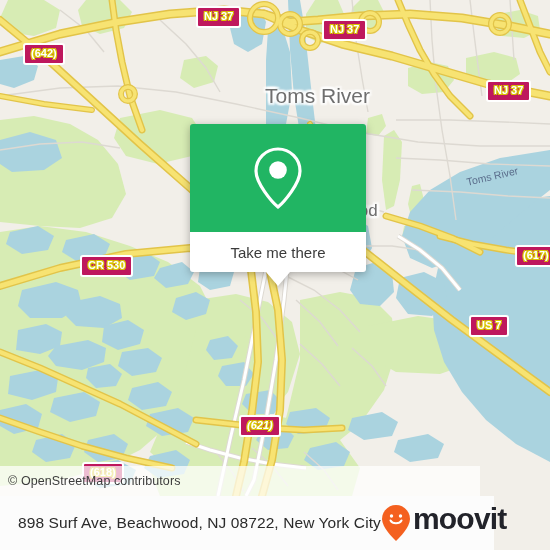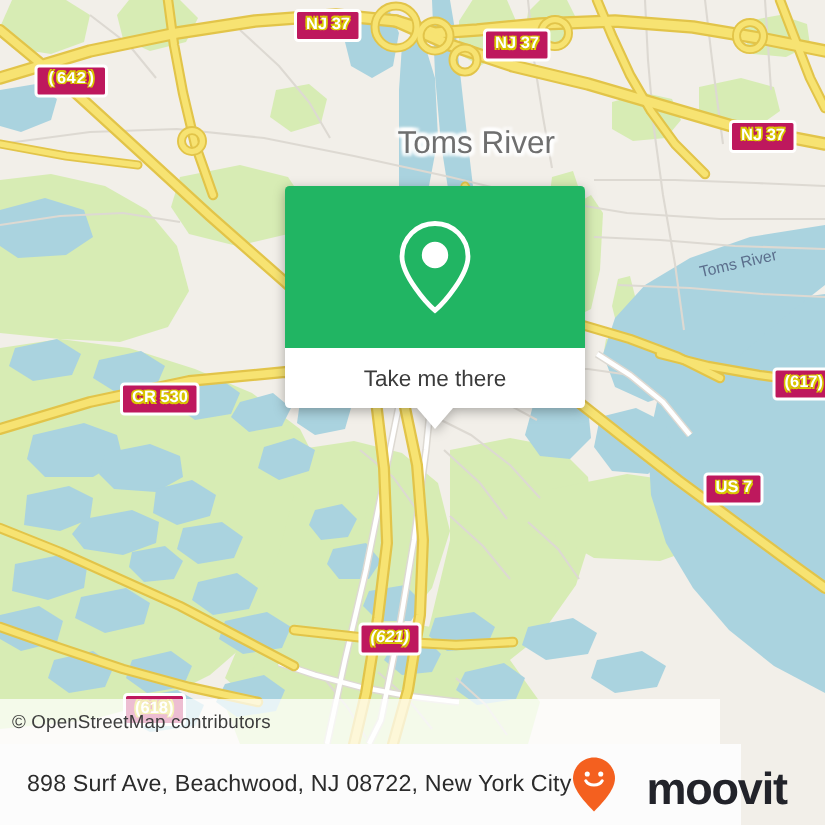--- a/index.html
+++ b/index.html
@@ -87,21 +87,21 @@
     font-size: 10.5px;
     white-space: nowrap;
     z-index: 11;
   }
 
   
   #popup-card {
     position: absolute;
     left: 190px;
     top: 124px;
-    width: 200px;
+    width: 176px;
     z-index: 25;
     filter: drop-shadow(0 2px 4px rgba(0,0,0,0.30));
   }
   #popup-head {
     height: 108px;
     background: #21b563;
     border-radius: 3px 3px 0 0;
     display: flex;
     align-items: center;
     justify-content: center;
@@ -143,22 +143,22 @@
     z-index: 40;
   }
   #bottom-address {
     font-size: 15.5px;
     color: #2b2b2b;
     white-space: nowrap;
     letter-spacing: 0.1px;
   }
   #brand-logo {
     display: flex;
-    align-items: flex-end;
-    gap: 20px;
+    align-items: flex-start;
+    gap: 2px;
   }
   #brand-wordmark {
     font-size: 30px;
     font-weight: bold;
     color: #22232a;
     letter-spacing: -0.8px;
     line-height: 1;
   }
 </style>
 </head>
@@ -375,21 +375,21 @@
     </svg>
 
     <div class="place-label" style="left:265px; top:84px;">Toms River</div>
     <div class="place-label" style="left:337px; top:201px; font-size:17px;">wood</div>
 
     <div class="water-label" style="left:466px; top:170px; transform:rotate(-13deg);">Toms River</div>
 
     <div class="shield" style="left:196px; top:6px;">NJ 37</div>
     <div class="shield" style="left:322px; top:19px;">NJ 37</div>
     <div class="shield" style="left:486px; top:80px;">NJ 37</div>
-    <div class="shield" style="left:23px; top:43px;font-family:Liberation Mono, monospace;">(642)</div>
+    <div class="shield" style="left:23px; top:43px;">(642)</div>
     <div class="shield" style="left:80px; top:255px;">CR 530</div>
     <div class="shield" style="left:515px; top:245px;">(617)</div>
     <div class="shield" style="left:469px; top:315px;">US 7</div>
     <div class="shield" style="left:239px; top:415px;font-style:italic;">(621)</div>
     <div class="shield" style="left:82px; top:462px;">(618)</div>
 
     <div id="attribution">
       <span>© OpenStreetMap contributors</span>
     </div>
   </div>

